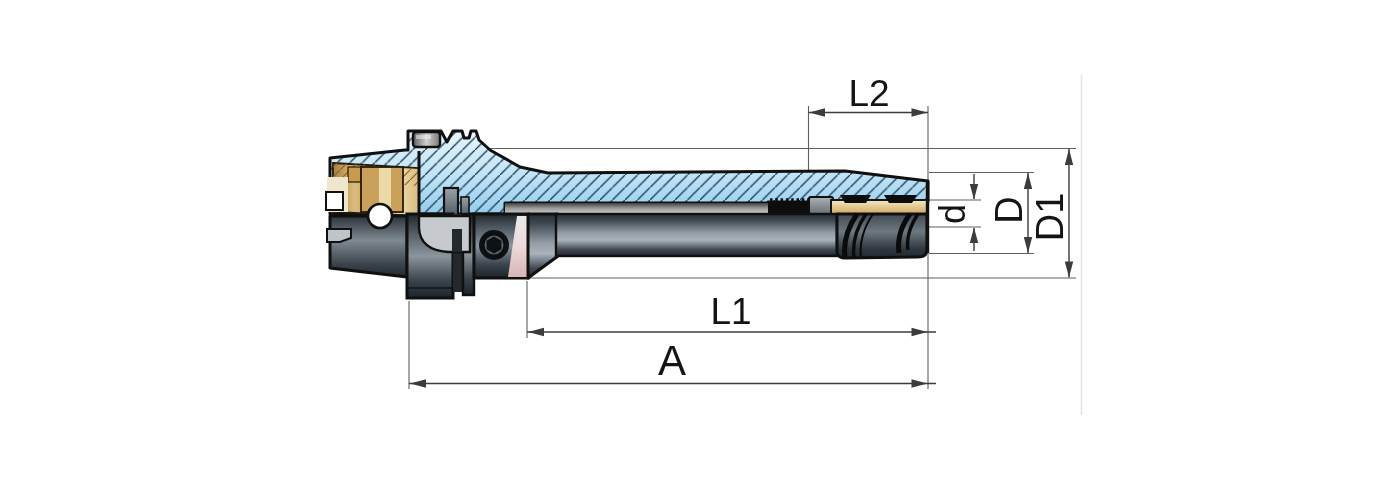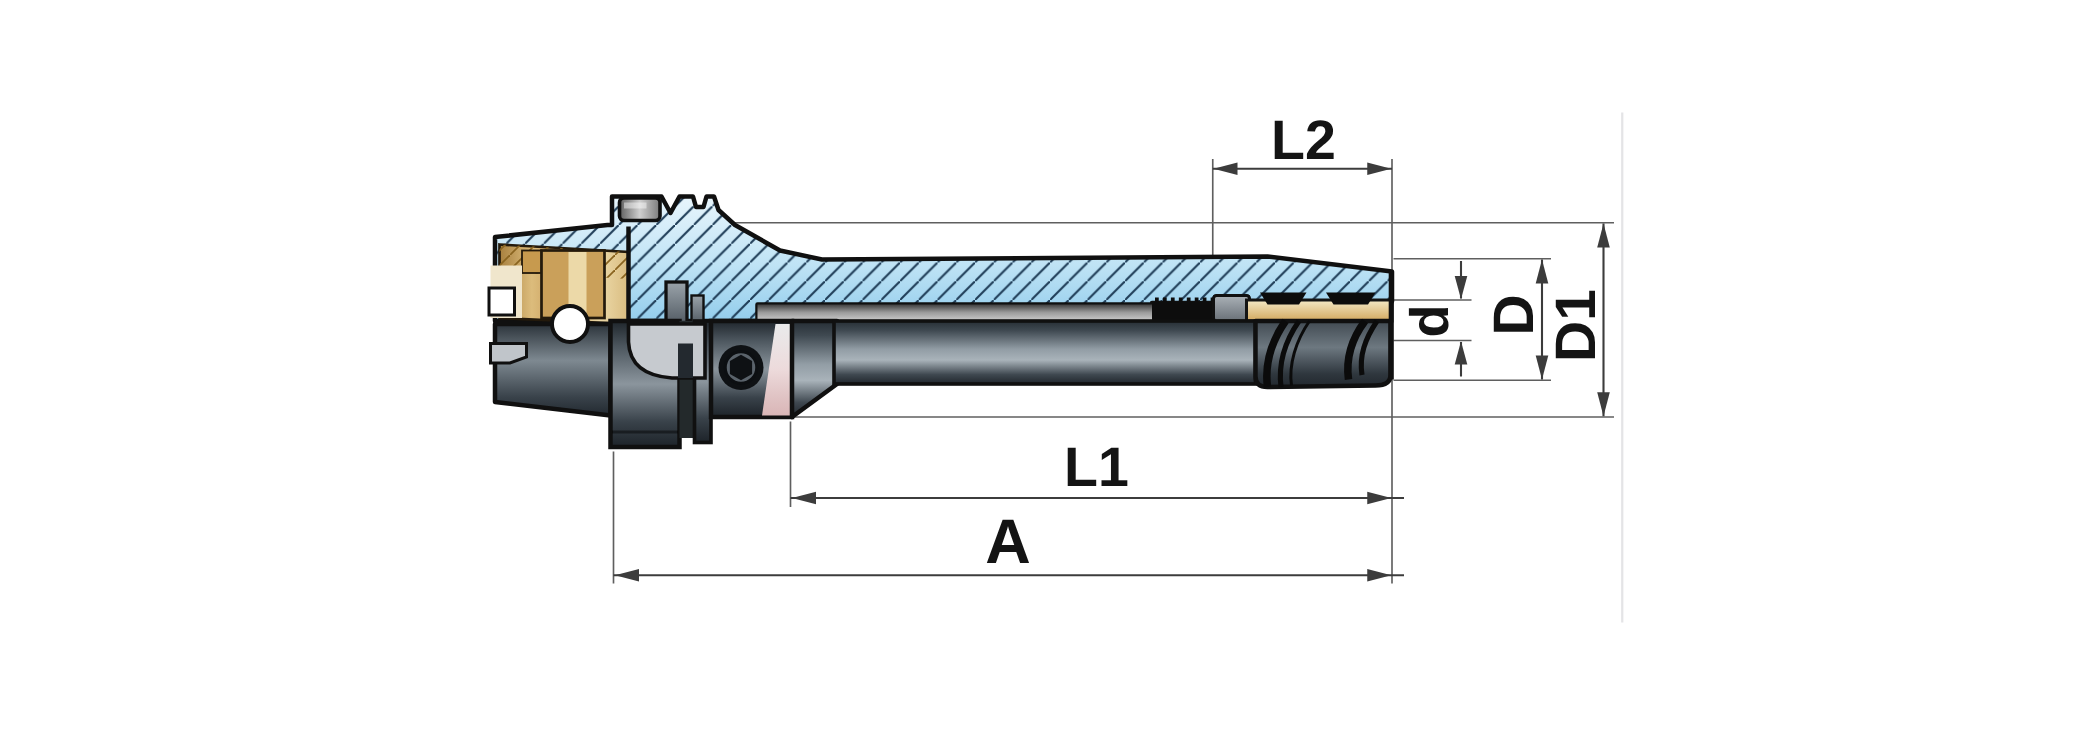--- a/index.html
+++ b/index.html
@@ -1,17 +1,17 @@
 <!DOCTYPE html>
 <html style="--c-dimension: #3c3c3c; --c-extension: #5f5f5f; --c-label: #141414; --c-outline: #101010; --c-page_border: #e4e4e6; --c-hatch_fill: #bfe3f5; --c-hatch_line: #1f3d58; --c-gold_hatch_line: #8a6420; --c-gold: #d9b36a; --c-steel_dark: #2a3238; --c-steel_light: #a8b2ba; --c-slot_gray: #c6cacf; --c-highlight_pink: #f6dcdc;"><head>
 <meta charset="utf-8">
 <style>
   html,body{margin:0;padding:0;background:#ffffff;}
   .stage{position:relative;width:1176px;height:500px;background:#fff;overflow:hidden;
-         font-family:"Liberation Sans",sans-serif;font-weight:bold;}
+         font-family:"Liberation Sans",sans-serif;}
   svg{display:block;}
   .dim-line{stroke:var(--c-dimension,#3c3c3c);stroke-width:1.4;fill:none;}
   .ext-line{stroke:var(--c-extension,#5f5f5f);stroke-width:1.1;fill:none;}
   .arrow{fill:var(--c-dimension,#3c3c3c);stroke:none;}
   .dim-text{fill:var(--c-label,#141414);font-family:"Liberation Sans",sans-serif;}
   .outline{stroke:var(--c-outline,#101010);}
   .border-faint{stroke:var(--c-page_border,#e4e4e6);stroke-width:1.5;}
 </style>
 </head>
 <body>

